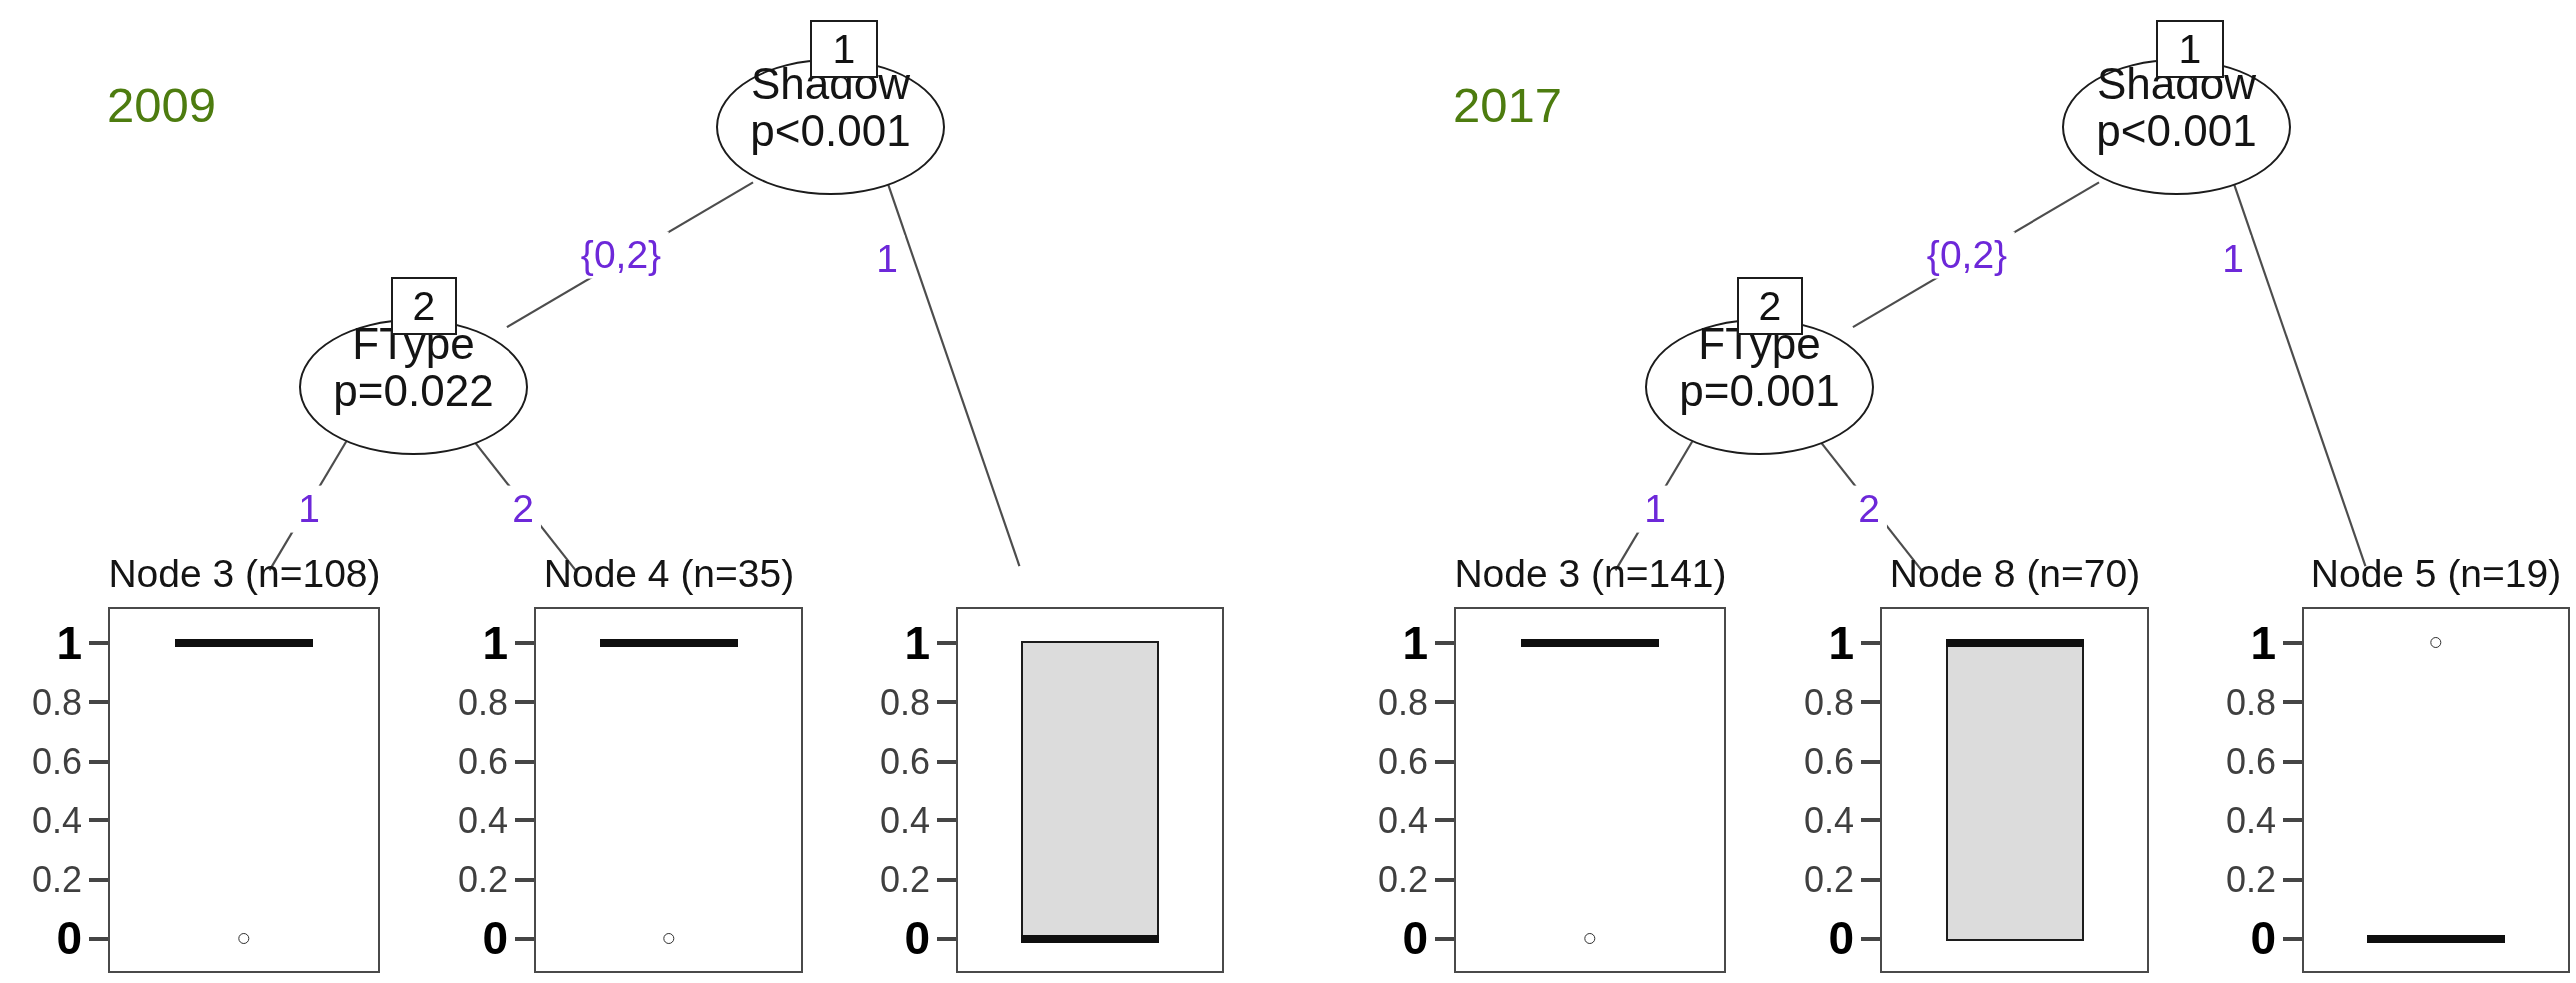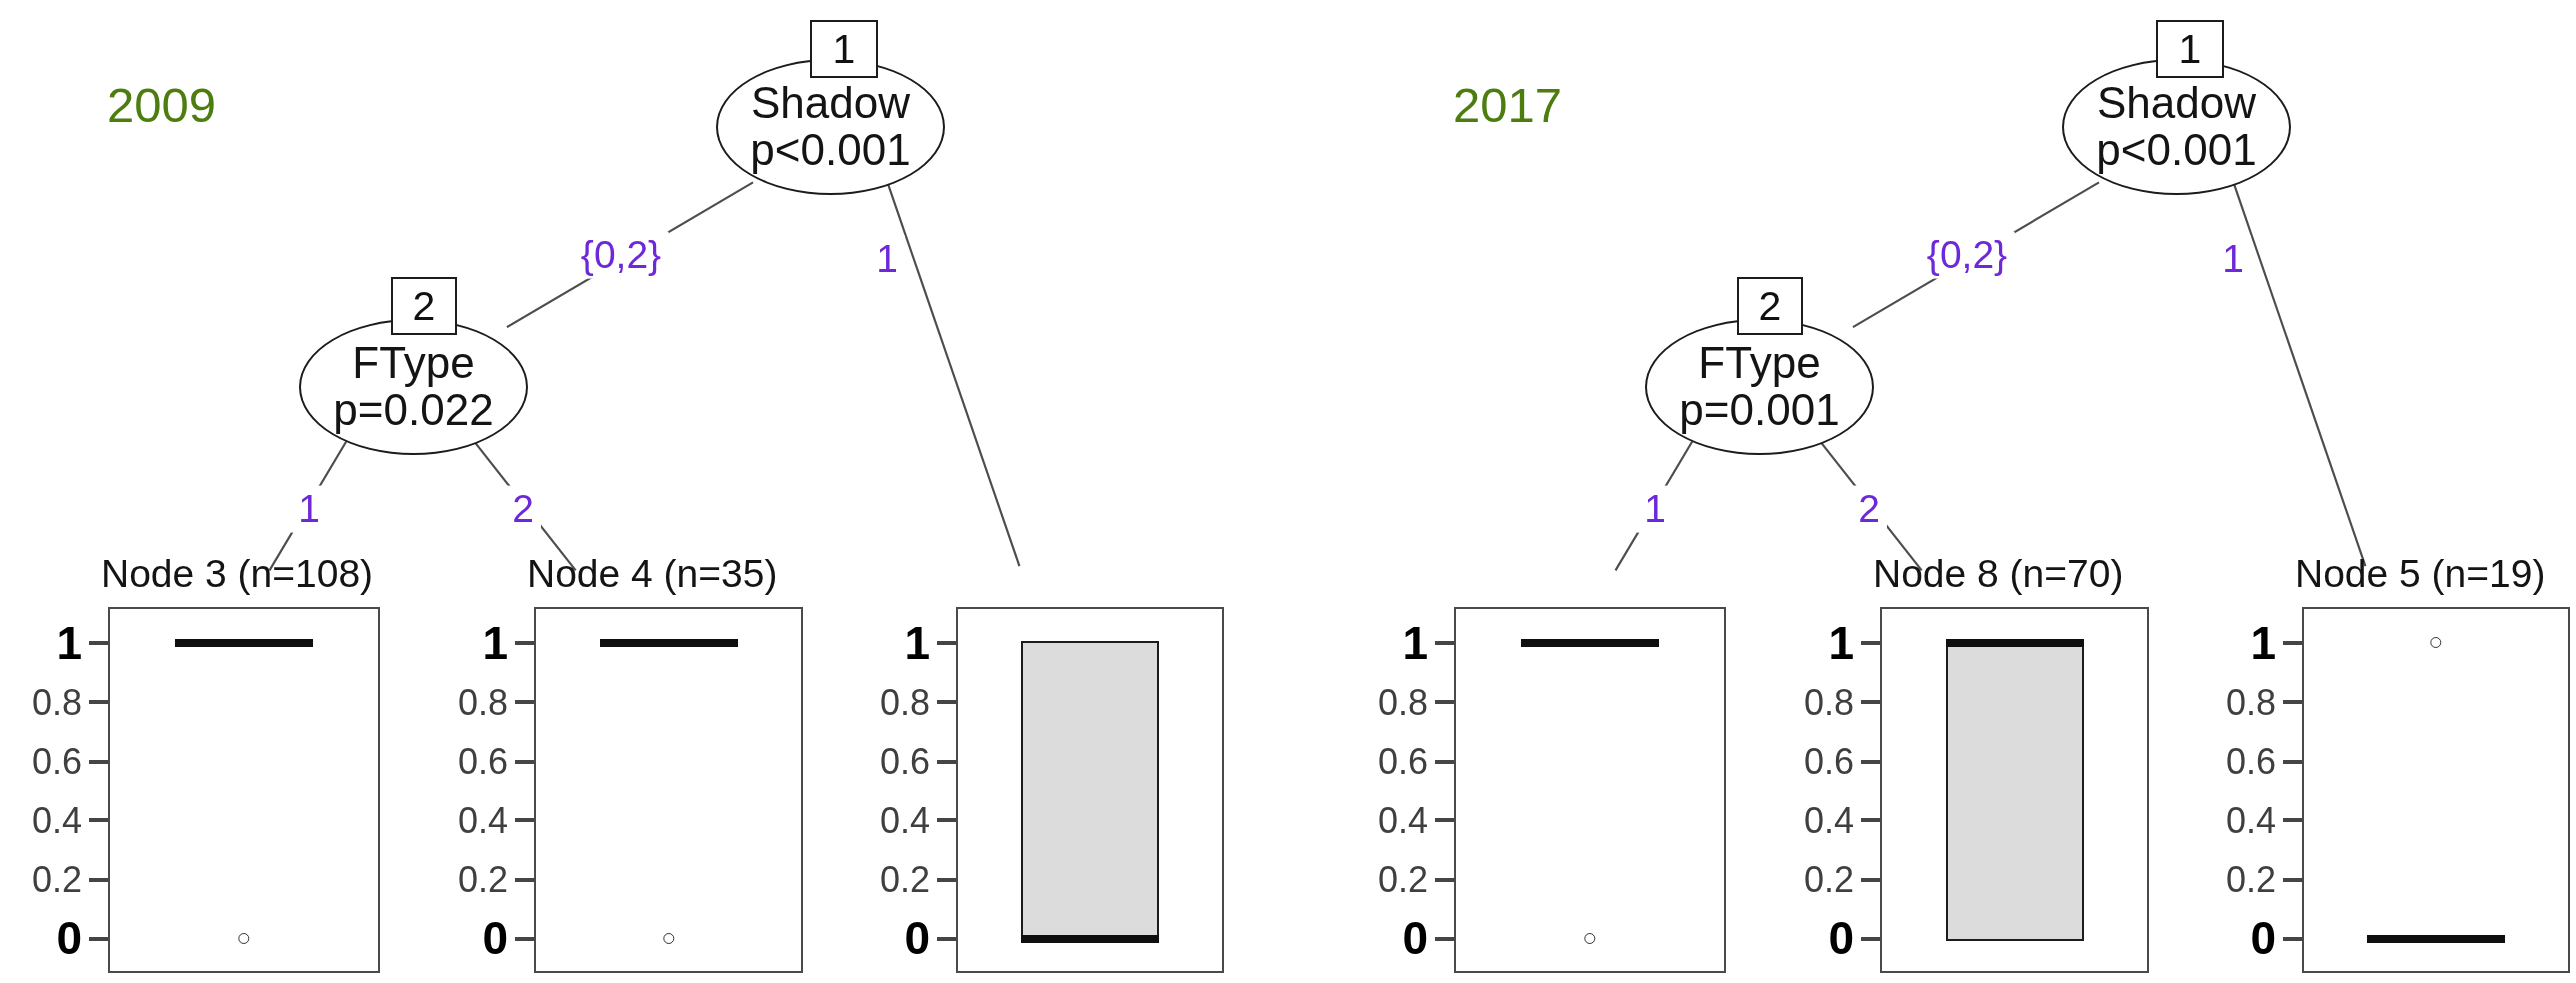--- a/index.html
+++ b/index.html
@@ -5,36 +5,36 @@
   html,body{margin:0;padding:0;background:#fff;}
   #canvas{position:relative;width:2576px;height:983px;background:#ffffff;overflow:hidden;
           font-family:"Liberation Sans", sans-serif;color:#111;}
   .tree{position:absolute;top:0;width:1231px;height:983px;}
   .tree0{left:0;}
   .tree1{left:1346px;}
   .edges{position:absolute;left:0;top:0;width:1231px;height:983px;}
   .edges line{stroke:#4d4d4d;stroke-width:3;}
   .year{position:absolute;left:107px;top:77px;font-size:49px;color:#4d7c0f;}
   .ellipse{position:absolute;width:225px;height:132px;border:2.2px solid #1c1c1c;border-radius:50%;
-           background:#fff;display:flex;flex-direction:column;align-items:center;justify-content:center;
+           background:#fff;display:flex;flex-direction:column;align-items:center;
            line-height:1.06;z-index:2;}
   .n1{left:716px;top:59px;}
   .n2{left:299px;top:319px;}
   .ntext{font-size:44px;color:#141414;white-space:nowrap;}
   .badge{position:absolute;border:2.9px solid #1c1c1c;background:#fff;display:flex;align-items:center;
          justify-content:center;font-size:41px;color:#111;z-index:3;}
   .b1{left:810px;top:20px;width:64px;height:54px;}
   .b2{left:391px;top:277px;width:62px;height:54px;}
   .elabel{position:absolute;transform:translate(-50%,-50%);background:#fff;padding:1.4px 7.2px;
           font-size:39px;color:#6d28d9;white-space:nowrap;z-index:2;}
   .el-02{left:621px;top:255px;}
   .el-r1{left:887px;top:259px;}
   .el-n1{left:309px;top:509px;}
   .el-n2{left:523px;top:509px;}
-  .pheader{position:absolute;top:552px;height:45px;font-size:39px;white-space:nowrap;
+  .pheader{position:absolute;top:552px;height:45px;font-size:39px;text-align:center;white-space:nowrap;
            color:#141414;z-index:2;}
   .ph3{left:101px;width:287px;}
   .ph4{left:527px;width:284px;}
   .ph5{left:949px;width:282px;}
   .panel{position:absolute;top:607px;height:366px;border:2.2px solid #4a4a4a;background:#fff;
          box-sizing:border-box;z-index:2;}
   .pa3{left:108px;width:272px;}
   .pa4{left:534px;width:269px;}
   .pa5{left:956px;width:268px;}
   .axis{position:absolute;top:607px;width:146px;height:366px;z-index:1;}
@@ -169,20 +169,21 @@
       <div class="ntext">FType</div>
       <div class="ntext">p=0.001</div>
     </div>
     <div class="badge b2">2</div>
 
     <div class="elabel el-02">{0,2}</div>
     <div class="elabel el-r1">1</div>
     <div class="elabel el-n1">1</div>
     <div class="elabel el-n2">2</div>
 
+    <div class="pheader ph3">Node 3 (n=141)</div>
     <div class="axis ax3">
       <div class="tmark tm0"></div>
       <div class="tmark tm1"></div>
       <div class="tmark tm2"></div>
       <div class="tmark tm3"></div>
       <div class="tmark tm4"></div>
       <div class="tmark tm5"></div>
       <div class="tlab tl0 major">1</div>
       <div class="tlab tl1">0.8</div>
       <div class="tlab tl2">0.6</div>

